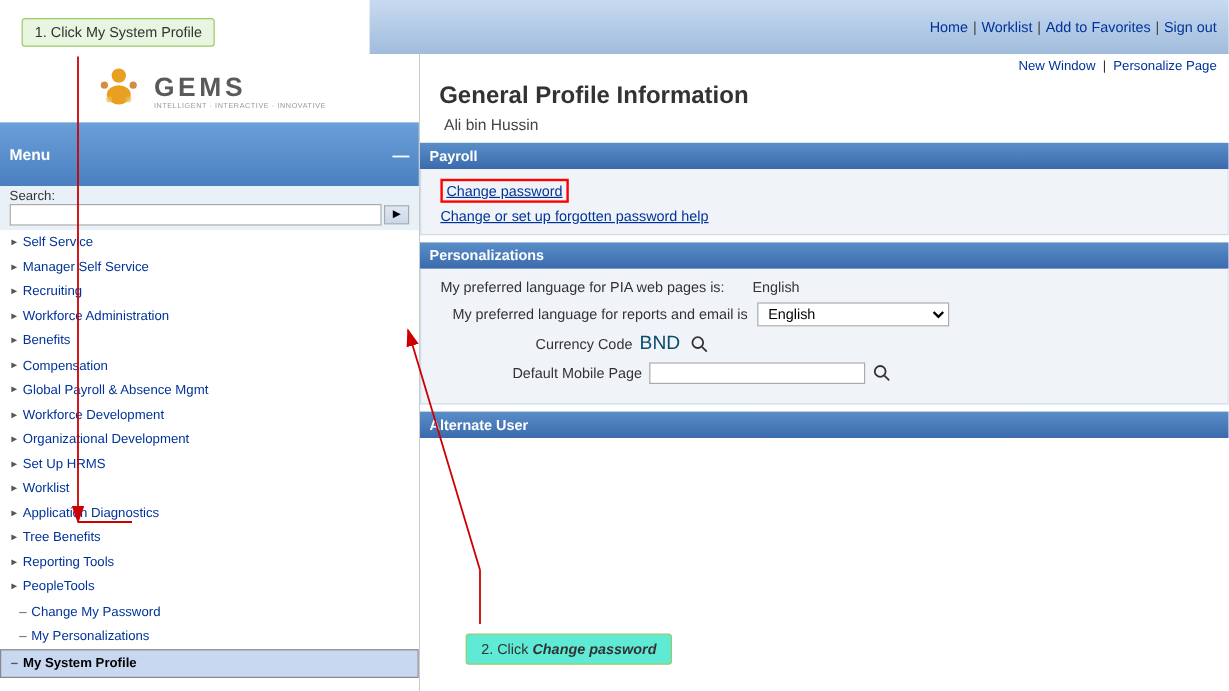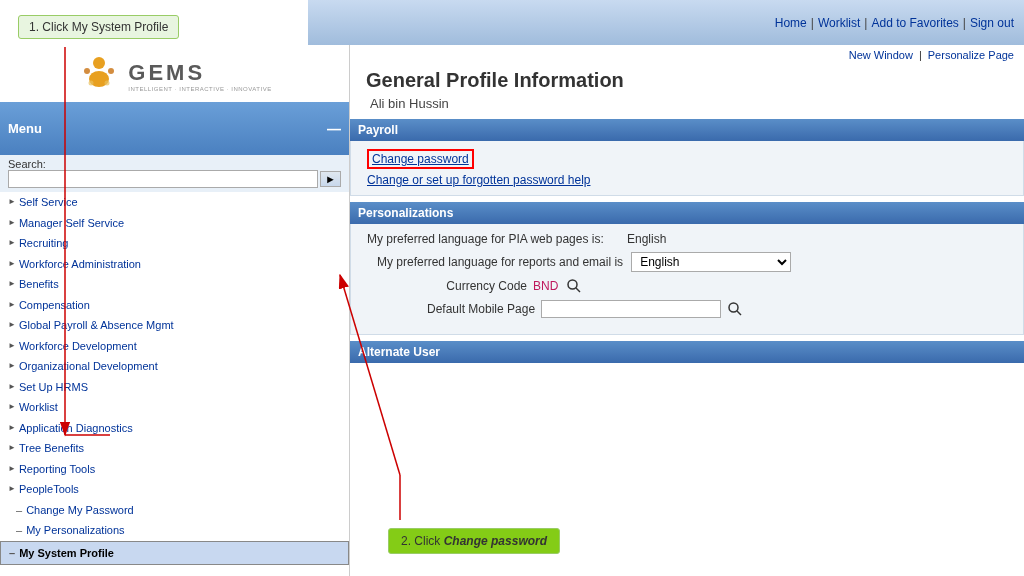--- a/index.html
+++ b/index.html
@@ -51,21 +51,21 @@
   <line x1="65" y1="435" x2="110" y2="435" stroke="#cc0000" stroke-width="1.5"></line>
 
   <line x1="400" y1="520" x2="400" y2="475" stroke="#cc0000" stroke-width="1.5"></line>
   <line x1="400" y1="475" x2="340" y2="275" stroke="#cc0000" stroke-width="1.5" marker-end="url(#arrowhead)"></line>
 </svg>
 
 <div style="position:absolute; top:15px; left:18px; background:#e8f5e0; border:1px solid #99cc66; padding:4px 10px; font-size:12px; color:#333; border-radius:3px; z-index:101; white-space:nowrap;">
   <span>1. Click My System Profile</span>
 </div>
 
-<div style="position:absolute; bottom:22px; left:388px; background:#84cc16; border:1px solid #99cc66; padding:5px 12px; font-size:12px; color:#333; border-radius:3px; z-index:101; white-space:nowrap;">
+<div style="position:absolute; bottom:22px; left:388px; background:#5eead4; border:1px solid #99cc66; padding:5px 12px; font-size:12px; color:#333; border-radius:3px; z-index:101; white-space:nowrap;">
   <span>2. Click <span style="font-style:italic;font-weight:bold;">Change password</span></span>
 </div>
 
 <div style="position:absolute; top:0; left:308px; right:0; height:45px; background:linear-gradient(to bottom, #c8daf0, #a0bcdc); display:flex; align-items:center; justify-content:flex-end; padding-right:10px;">
   <div class="header-nav">
     <a>Home</a>
     <span> | </span>
     <a>Worklist</a>
     <span> | </span>
     <a>Add to Favorites</a>
@@ -219,21 +219,21 @@
 
       <div style="display:flex; align-items:center; margin-bottom:6px; gap:8px; padding-left:10px;">
         <span style="font-size:12px; color:#333;">My preferred language for reports and email is</span>
         <select style="border:1px solid #aaa; font-size:12px; padding:1px 4px; background:#fff; min-width:160px;">
           <option>English</option>
         </select>
       </div>
 
       <div style="display:flex; align-items:center; margin-bottom:6px; gap:6px; padding-left:60px;">
         <span style="font-size:12px; color:#333; min-width:100px; text-align:right;">Currency Code</span>
-        <span style="font-size:12px; color:#be185d; margin-right:2px;text-align:center;">BND</span>
+        <span style="font-size:16px; color:#0c4a6e; margin-right:2px;text-align:center;">BND</span>
         <button style="background:none; border:none; cursor:pointer; padding:0; display:inline-flex; align-items:center;">
           <svg width="16" height="16" viewBox="0 0 16 16">
             <circle cx="6.5" cy="6.5" r="4.5" fill="none" stroke="#333" stroke-width="1.5"></circle>
             <line x1="10" y1="10" x2="14" y2="14" stroke="#333" stroke-width="1.5"></line>
           </svg>
         </button>
       </div>
 
       <div style="display:flex; align-items:center; margin-bottom:6px; gap:6px; padding-left:60px;">
         <span style="font-size:12px; color:#333; min-width:100px; text-align:right;">Default Mobile Page</span>

